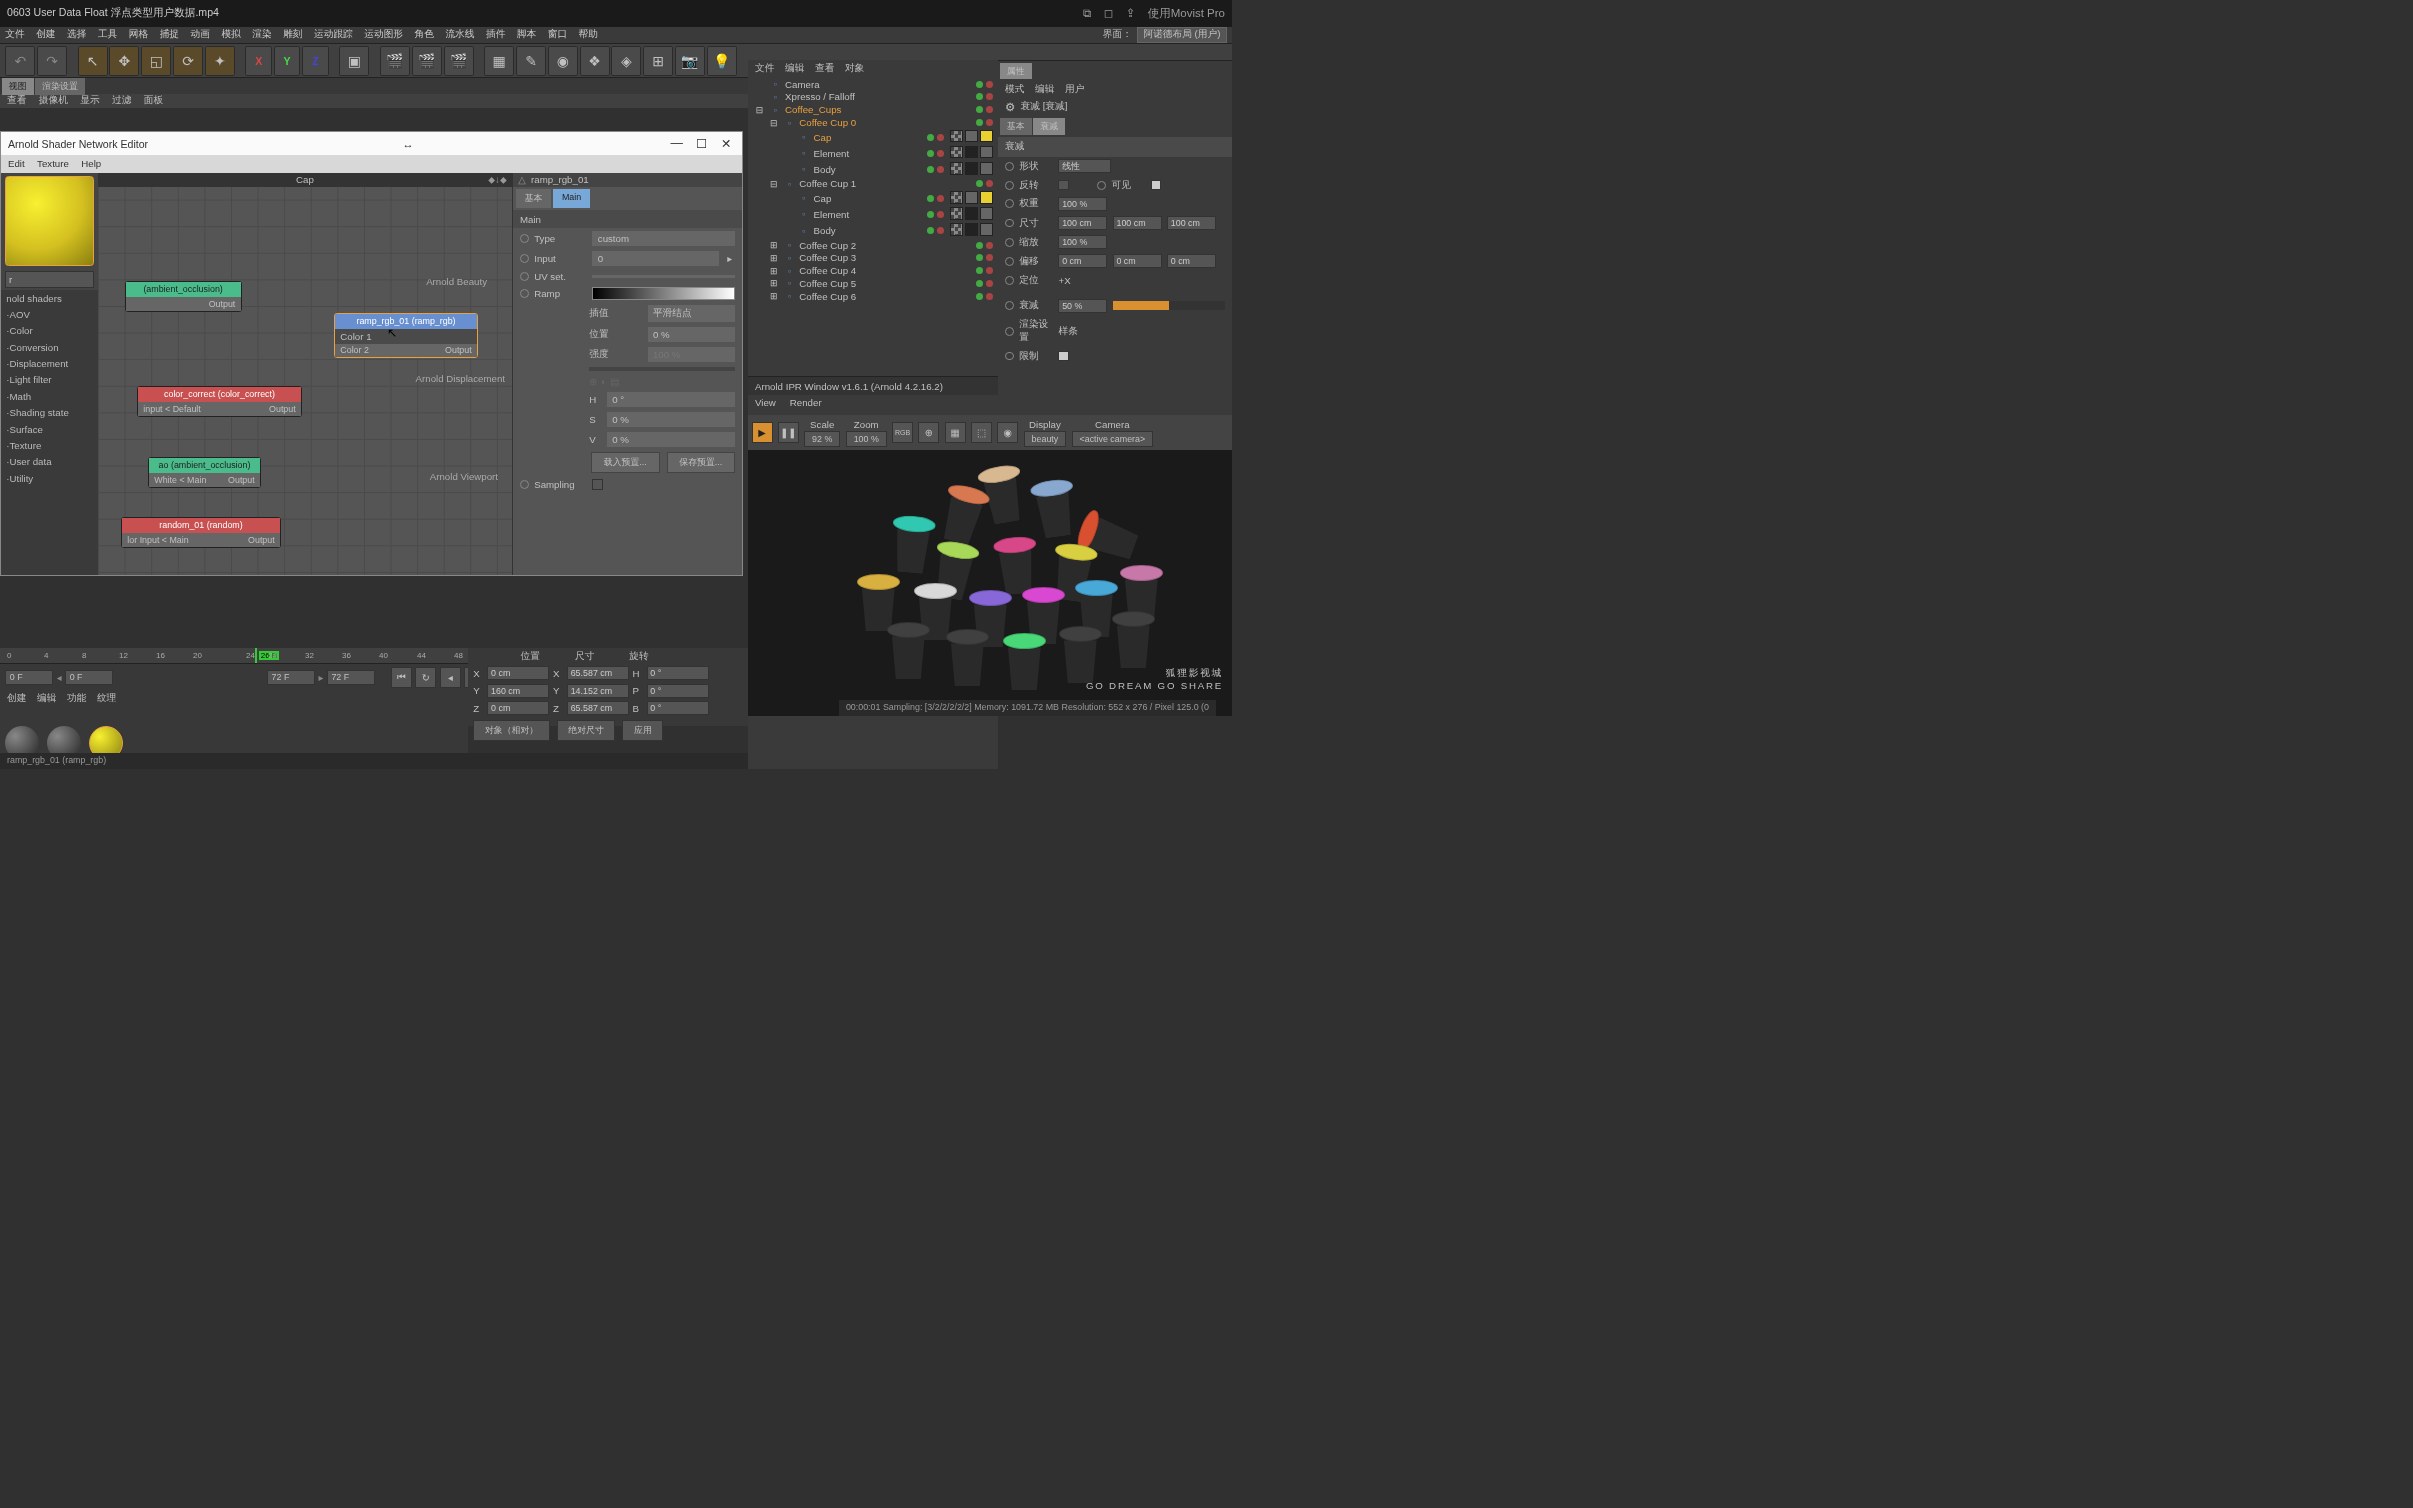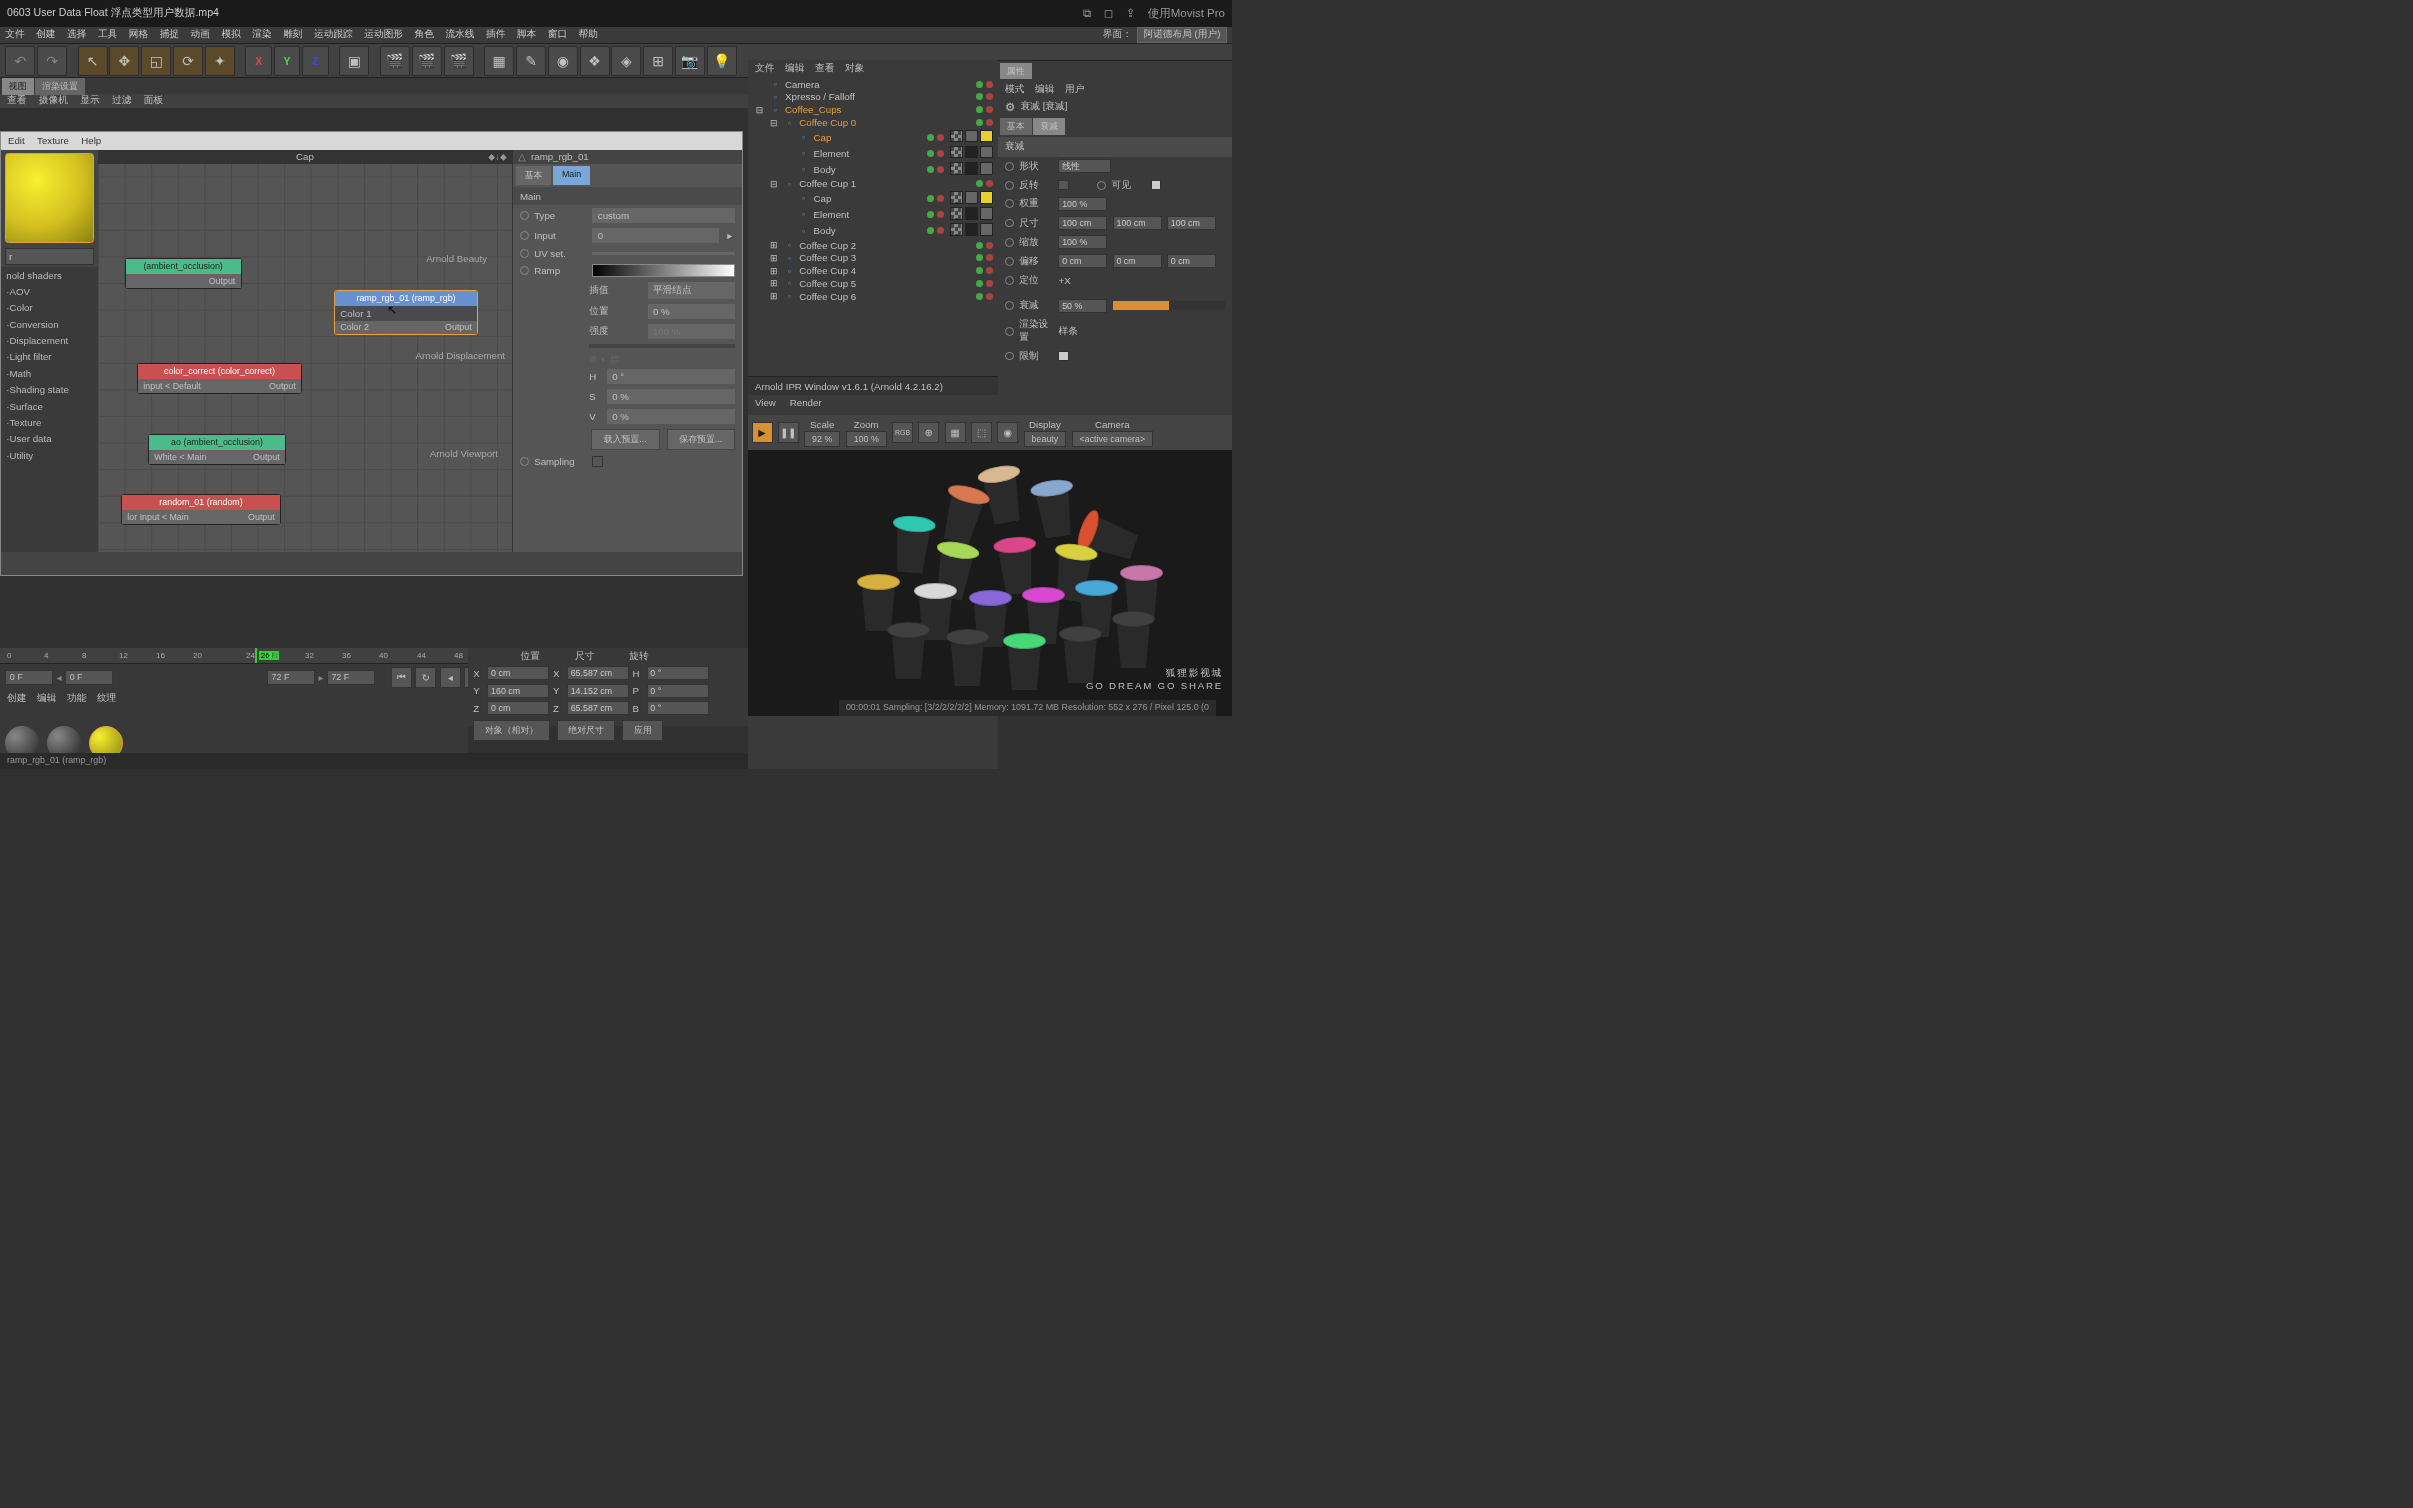--- a/index.html
+++ b/index.html
@@ -198,20 +198,29 @@
 </div>
 <div class="secondary-bar" id="sec-bar">
     <span>查看</span>
     <span>摄像机</span>
     <span>显示</span>
     <span>过滤</span>
     <span>面板</span>
   </div>
 
 <div class="shader-win">
+  <div class="shader-title">
+    <span>Arnold Shader Network Editor</span>
+    <span style="color:#333;font-size:11.5px">↔</span>
+    <div class="win-ctrls">
+      <span>—</span>
+      <span>☐</span>
+      <span>✕</span>
+    </div>
+  </div>
   <div class="shader-menu" id="shader-menu">
       <span>Edit</span>
       <span>Texture</span>
       <span>Help</span>
     </div>
   <div class="shader-body">
     <div class="preview-col">
       <div class="preview-img"></div>
       <input style="margin: 1.8px 3.5px; background: rgb(85, 85, 85); border: 0.9px solid rgb(51, 51, 51); color: rgb(204, 204, 204); padding: 1.8px 3.5px; width: 89px;" value="r">
       <div class="shader-list" id="shader-list">
@@ -253,21 +262,21 @@
             <span>Output</span>
           </div>
       </div>
       <div class="node" style="top:213px;left:39px;width:165px">
         <div class="node-hdr nh-red">color_correct (color_correct)</div>
         <div class="node-io">
             <span>input &lt; Default</span>
             <span>Output</span>
           </div>
       </div>
-      <div class="node" style="top:284px;left:50px;width:138px">
+      <div class="node" style="top:284px;left:50px;width:113px">
         <div class="node-hdr nh-green">ao (ambient_occlusion)</div>
         <div class="node-io">
             <span>White &lt; Main</span>
             <span>Output</span>
           </div>
       </div>
       <div class="node" style="top:344px;left:23px;width:160px">
         <div class="node-hdr nh-red">random_01 (random)</div>
         <div class="node-io">
             <span>lor Input &lt; Main</span>

